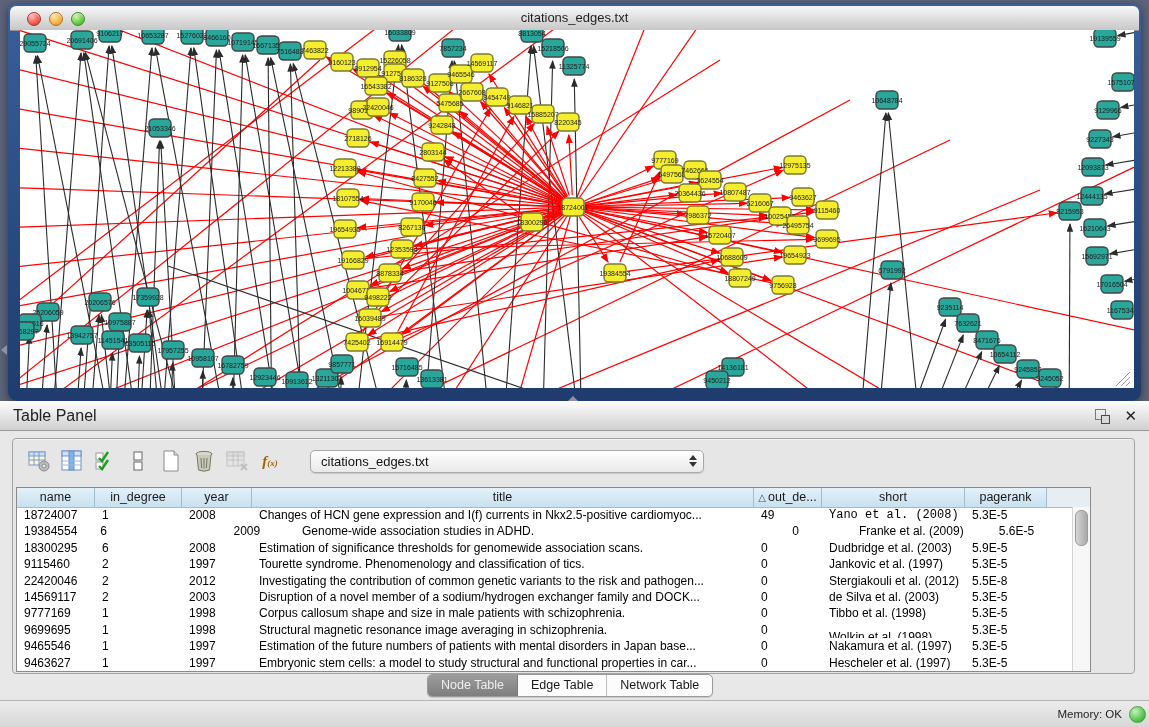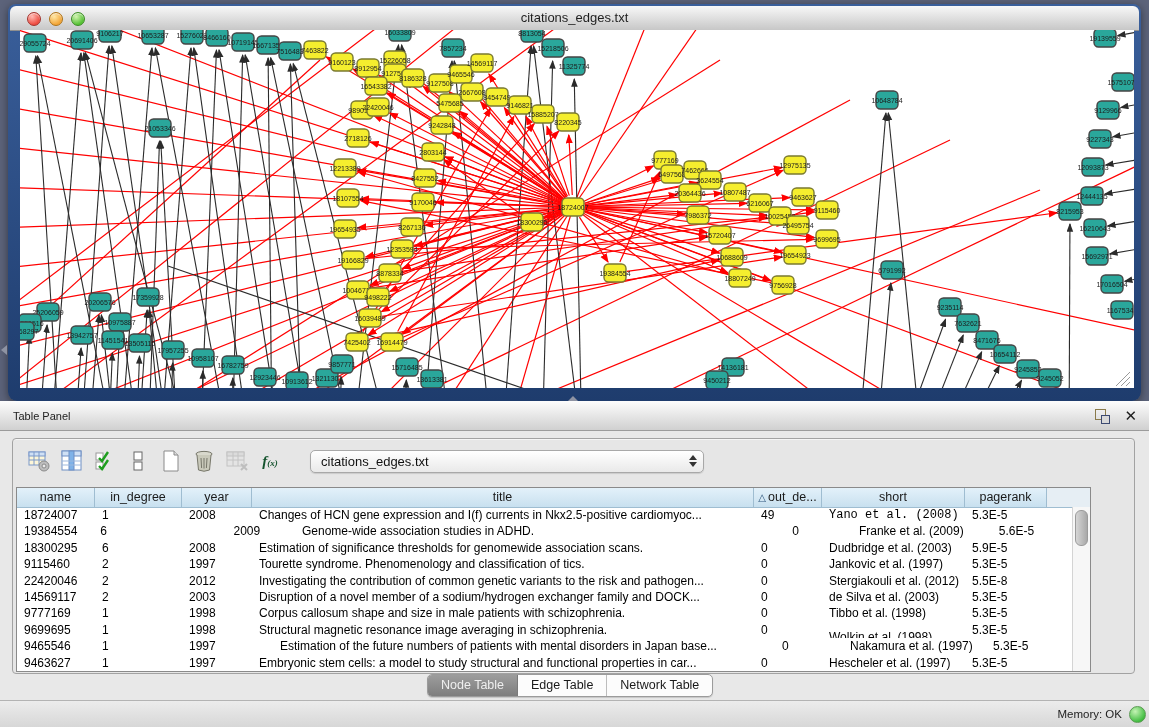--- a/index.html
+++ b/index.html
@@ -52,35 +52,35 @@
     position:absolute;left:0;top:401px;width:1149px;height:326px;
     background:#e8e8e8;
   }
   .tp-header{
     position:absolute;left:0;top:0;width:100%;height:30px;
     background:linear-gradient(#fdfdfd,#d0d0d0);
     border-bottom:1px solid #9b9b9b;
     display:flex;align-items:center;box-sizing:border-box;
     padding:0 12px 0 13px;
   }
-  .tp-title{font-size:11px;color:#222;flex:1}
+  .tp-title{font-size:16px;color:#222;flex:1}
   .tp-float{width:16px;height:16px;position:relative;margin-right:14px;cursor:default}
   .tp-float .sq1{position:absolute;left:1px;top:1px;width:9px;height:9px;border:1.5px solid #8a7a4a}
   .tp-float .sq2{position:absolute;left:7px;top:7px;width:7px;height:7px;border:1.5px solid #3c4a72;background:#d9d9d9}
   .tp-close{font-size:15px;font-weight:bold;color:#1c1c1c;line-height:16px;cursor:default}
   .container{
     position:absolute;left:12px;top:37px;width:1123px;height:236px;
     border:1px solid #a2a2a2;border-radius:4px;background:#e6e6e6;
     box-sizing:border-box;
     box-shadow:inset 0 1px 0 rgba(255,255,255,.6);
   }
   .toolbar{display:flex;align-items:center;height:44px;padding-left:13px}
   .tbtn{width:26px;height:26px;margin-right:7px;display:flex;align-items:center;justify-content:center}
   .tbtn.disabled{opacity:.45}
-  .fx{font-family:"Liberation Serif","DejaVu Serif",serif;font-style:italic;font-weight:bold;font-size:15px;color:#14532d}
+  .fx{font-family:"Liberation Serif","DejaVu Serif",serif;font-style:italic;font-weight:bold;font-size:15px;color:#a16207}
   .fx small{font-size:9px;font-weight:bold}
   .combo{
     width:394px;height:23px;margin-left:20px;box-sizing:border-box;
     border:1px solid #a8a8a8;border-radius:5px;
     background:linear-gradient(#ffffff,#e9e9e9);
     display:flex;align-items:center;padding:0 6px 0 10px;
     box-shadow:0 1px 1px rgba(0,0,0,.12);
   }
   .combo-label{flex:1;font-size:13px;color:#111}
   .stepper{display:flex;flex-direction:column;align-items:center;gap:2px}
@@ -953,21 +953,21 @@
             <div class="td" style="width: 70px;">1998</div>
             <div class="td" style="width: 502px;">Structural magnetic resonance image averaging in schizophrenia.</div>
             <div class="td" style="width: 68px;">0</div>
             <div class="td" style="width: 143px; margin-top: 7px;">Wolkin et al. (1998)</div>
             <div class="td" style="width: 82px;">5.3E-5</div>
           </div>
           <div class="trow">
             <div class="td" style="width: 78px;">9465546</div>
             <div class="td" style="width: 87px;">1</div>
             <div class="td" style="width: 70px;">1997</div>
-            <div class="td" style="width: 502px; margin-left: 21px;">Estimation of the future numbers of patients with mental disorders in Japan base...</div>
+            <div class="td" style="width: 502px;">Estimation of the future numbers of patients with mental disorders in Japan base...</div>
             <div class="td" style="width: 68px;">0</div>
             <div class="td" style="width: 143px;">Nakamura et al. (1997)</div>
             <div class="td" style="width: 82px;">5.3E-5</div>
           </div>
           <div class="trow">
             <div class="td" style="width: 78px;">9463627</div>
             <div class="td" style="width: 87px;">1</div>
             <div class="td" style="width: 70px;">1997</div>
             <div class="td" style="width: 502px;">Embryonic stem cells: a model to study structural and functional properties in car...</div>
             <div class="td" style="width: 68px;">0</div>

